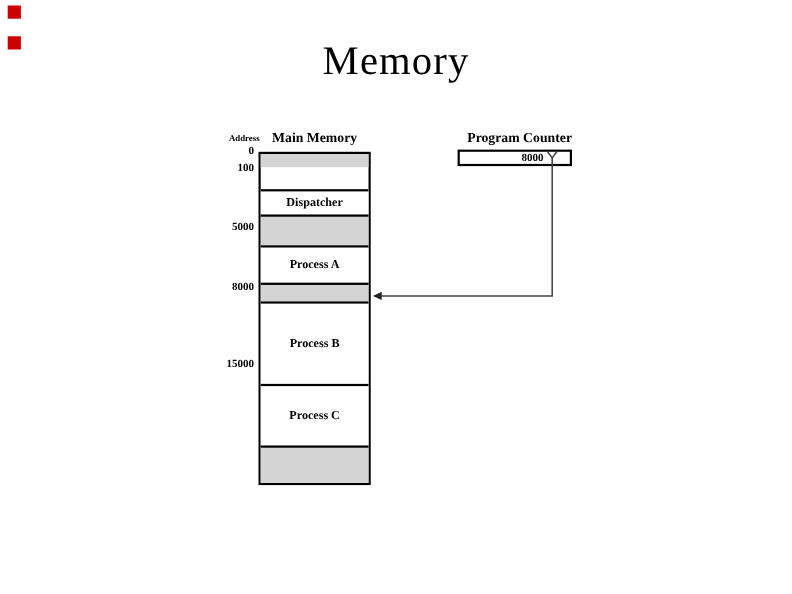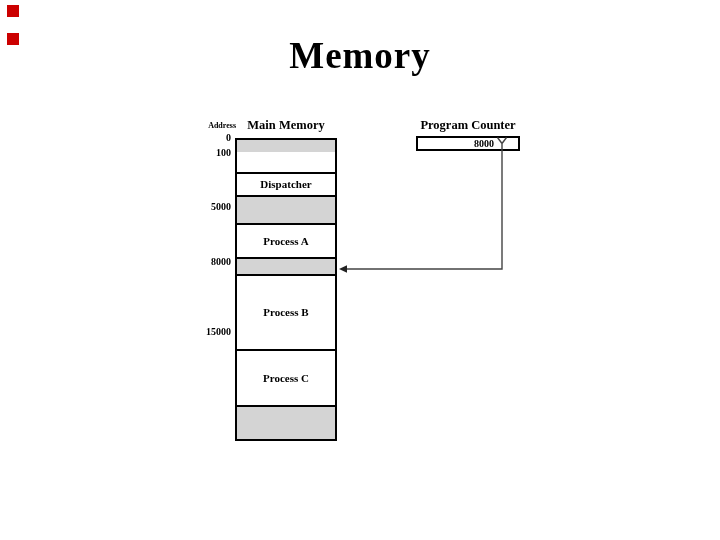--- a/index.html
+++ b/index.html
@@ -6,28 +6,28 @@
   body{width:720px;height:540px;position:relative;background:#ffffff;overflow:hidden;
        font-family:"Liberation Serif","DejaVu Serif",serif;color:#000;}
 
   
   .bullet-marker{position:absolute;left:7px;width:12px;height:12px;background:#cc0000;}
   .bullet-marker.m1{top:5px;}
   .bullet-marker.m2{top:33px;}
 
   
   .slide-title{position:absolute;top:34px;left:0;width:720px;text-align:center;
-               font-size:37px;font-weight:bold;letter-spacing:1px;}
+               font-size:37px;font-weight:normal;letter-spacing:1px;}
 
   
   .addr-col-label{position:absolute;top:121px;left:196px;width:40px;text-align:right;
                   font-size:8px;font-weight:bold;}
   .mem-title{position:absolute;top:119px;left:235px;width:102px;text-align:center;
              font-size:12.5px;font-weight:bold;line-height:13px;}
-  .pc-title{position:absolute;top:119px;left:416px;width:104px;text-align:center;
+  .pc-title{position:absolute;top:119px;left:416px;width:104px;text-align:right;
             font-size:12.5px;font-weight:bold;line-height:13px;}
 
   
   .memory-box{position:absolute;left:235px;top:138px;width:102px;height:303px;
               border:2px solid #000;box-sizing:border-box;background:#fff;
               display:flex;flex-direction:column;}
   .seg{box-sizing:border-box;display:flex;align-items:center;justify-content:center;
        font-size:11px;font-weight:bold;}
   .seg.free{background:#d4d4d4;}
   .seg.prog{background:#ffffff;}

